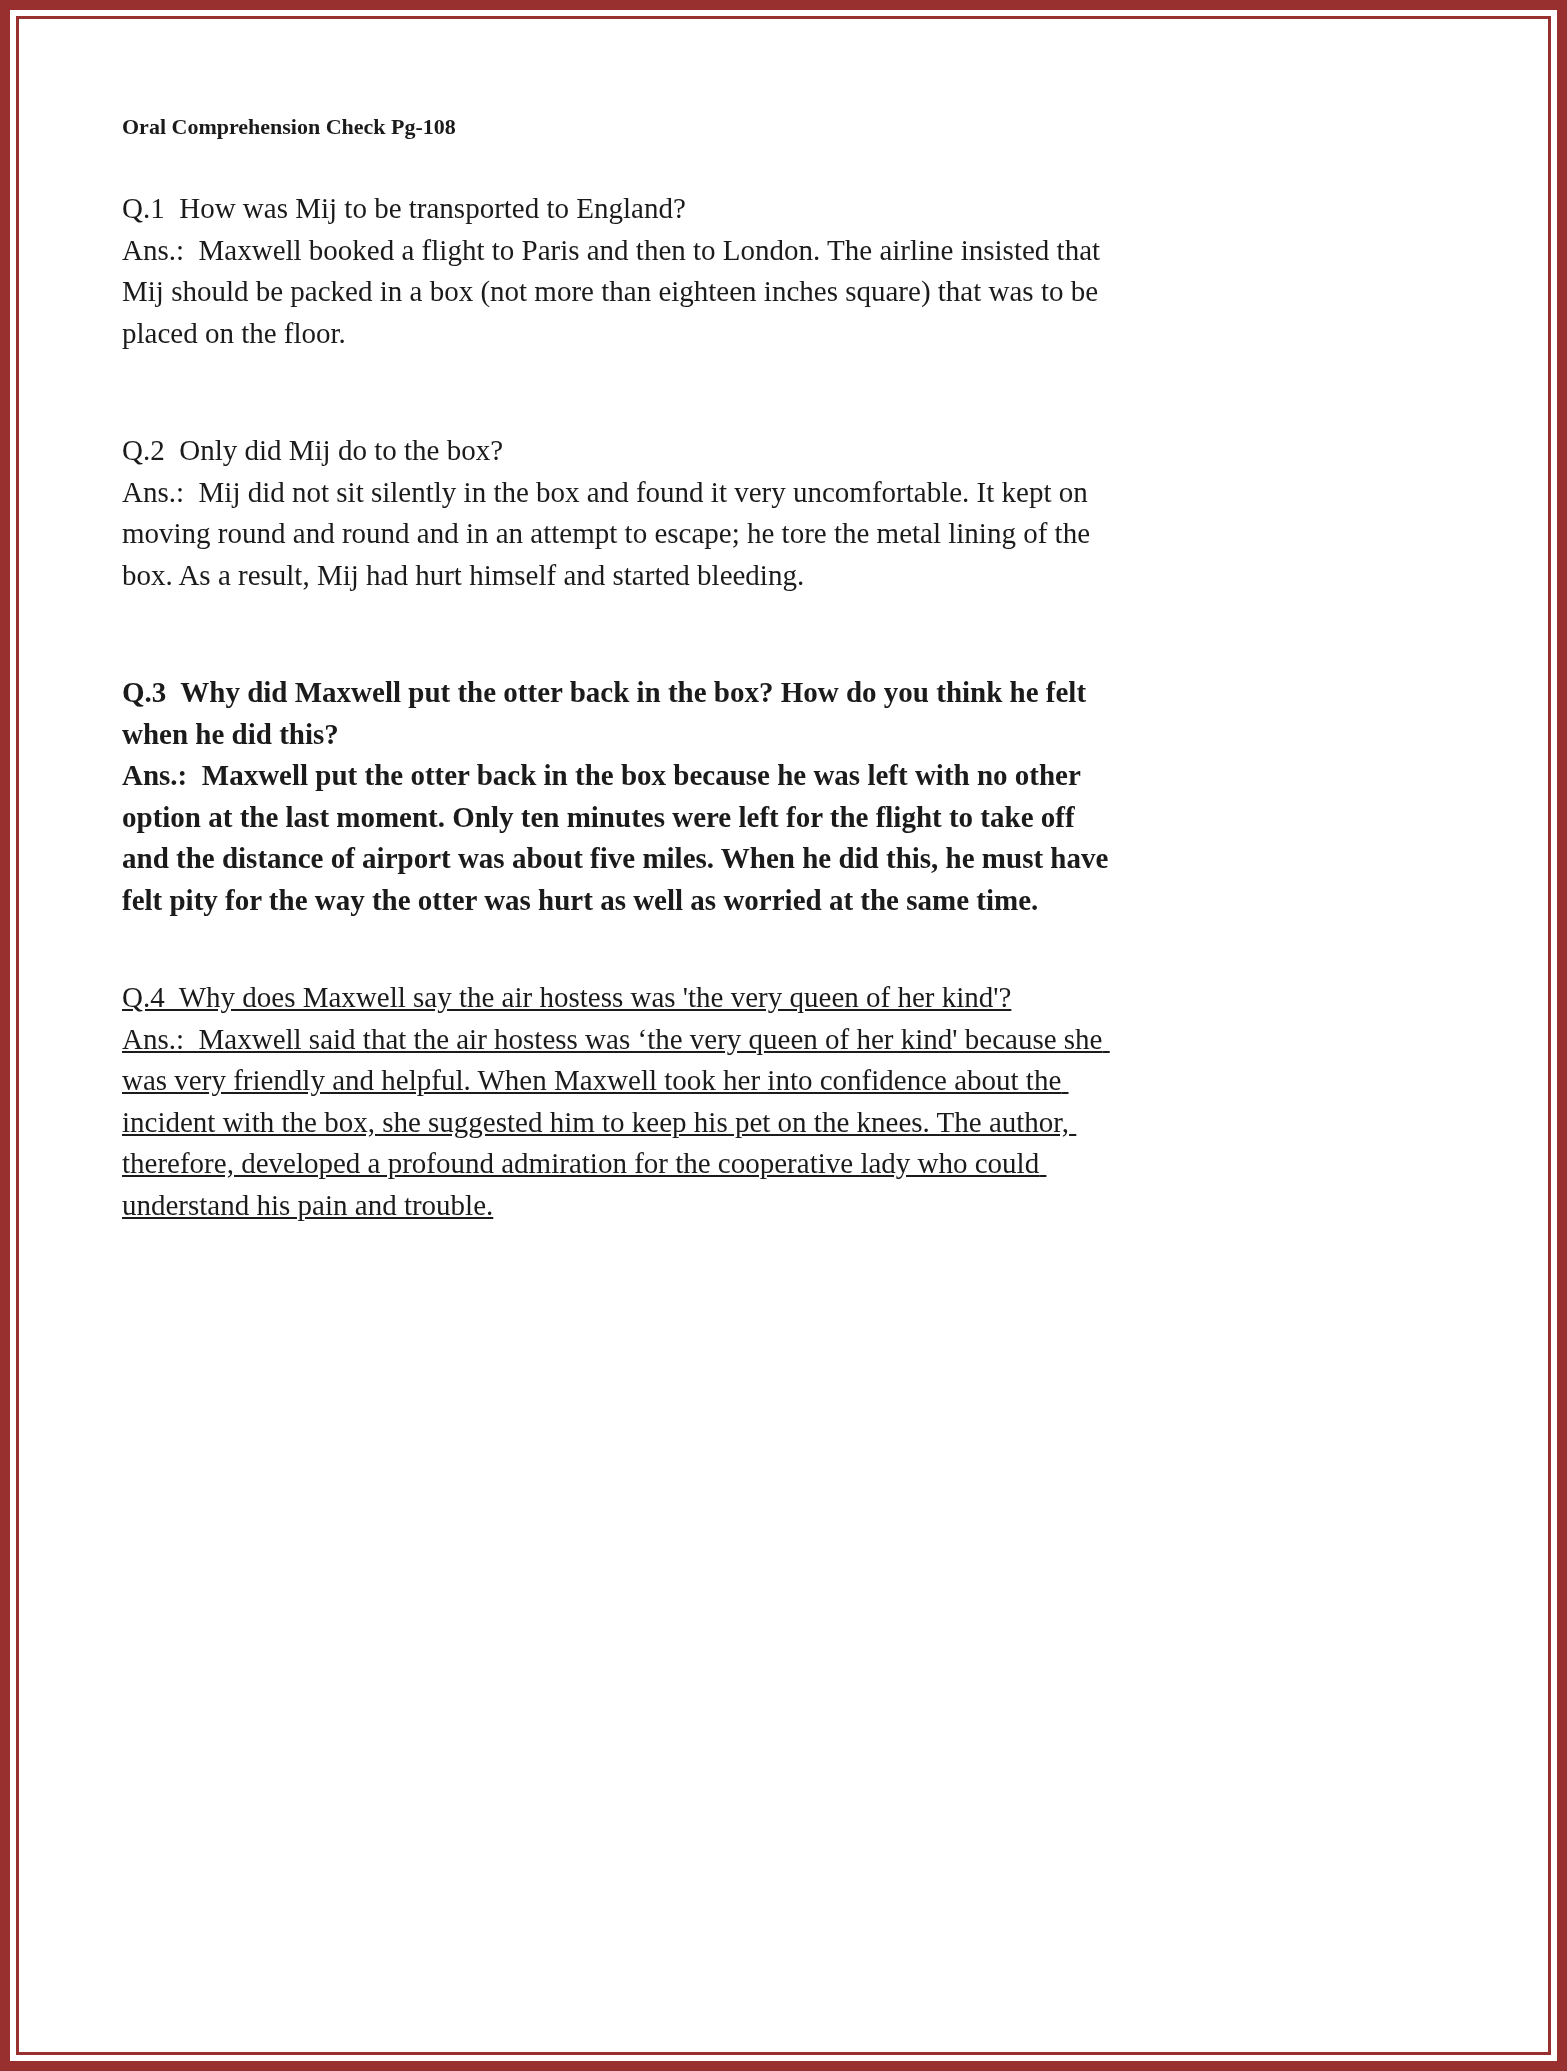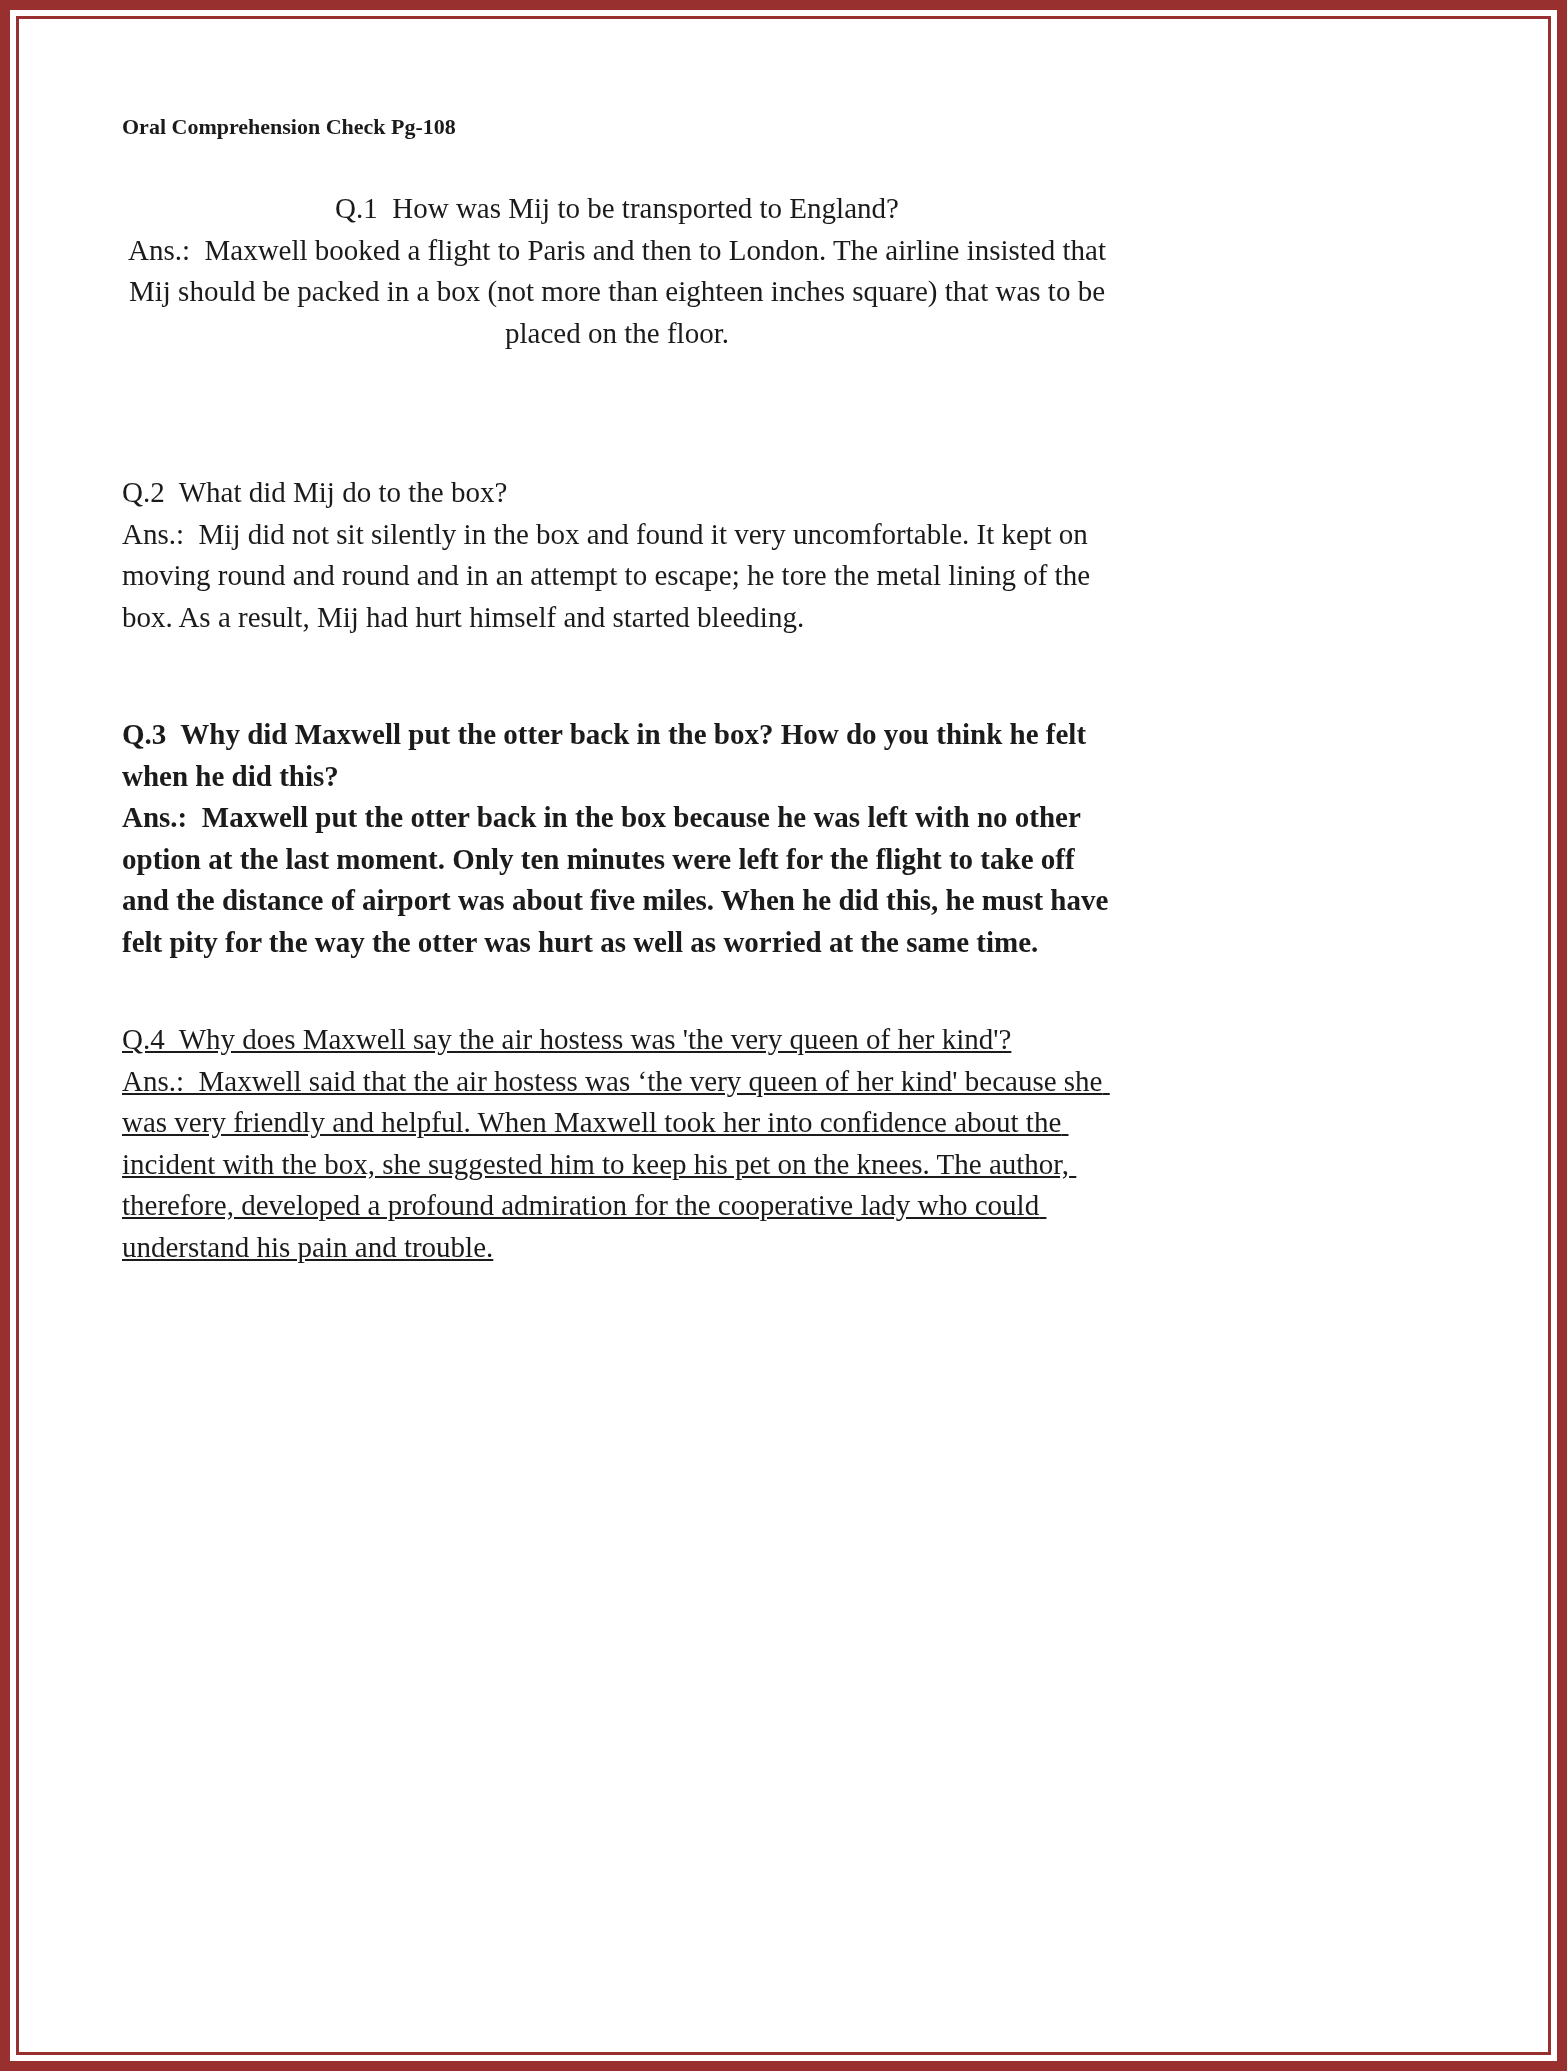--- a/index.html
+++ b/index.html
@@ -36,41 +36,41 @@
     margin: 0 0 48px 0;
     white-space: pre-wrap;
   }
   .qa-section p {
     margin: 0;
     font-size: 29px;
     line-height: 41.5px;
     white-space: pre-wrap;
     max-width: 990px;
   }
-  .qa-1 { margin-bottom: 118px; text-align: center; }
+  .qa-1 { margin-bottom: 76px; }
   .qa-2 { margin-bottom: 76px; }
   .qa-3 { margin-bottom: 56px; font-weight: bold; }
   .qa-4 { margin-bottom: 0; text-decoration: underline; }
 </style>
 </head>
 <body>
 
 <div class="page">
   <div class="page-inner">
     <div class="content">
 
       <h1 class="doc-title">Oral Comprehension Check Pg-108</h1>
 
       <section class="qa-section qa-1">
         <p>Q.1  How was Mij to be transported to England?</p>
         <p>Ans.:  Maxwell booked a flight to Paris and then to London. The airline insisted that Mij should be packed in a box (not more than eighteen inches square) that was to be placed on the floor.</p>
       </section>
 
       <section class="qa-section qa-2">
-        <p>Q.2  What did Mij do to the box?</p>
+        <p>Q.2  Only did Mij do to the box?</p>
         <p>Ans.:  Mij did not sit silently in the box and found it very uncomfortable. It kept on moving round and round and in an attempt to escape; he tore the metal lining of the box. As a result, Mij had hurt himself and started bleeding.</p>
       </section>
 
       <section class="qa-section qa-3">
         <p>Q.3  Why did Maxwell put the otter back in the box? How do you think he felt when he did this?</p>
         <p>Ans.:  Maxwell put the otter back in the box because he was left with no other option at the last moment. Only ten minutes were left for the flight to take off and the distance of airport was about five miles. When he did this, he must have felt pity for the way the otter was hurt as well as worried at the same time.</p>
       </section>
 
       <section class="qa-section qa-4">
         <p>Q.4  Why does Maxwell say the air hostess was 'the very queen of her kind'?</p>

